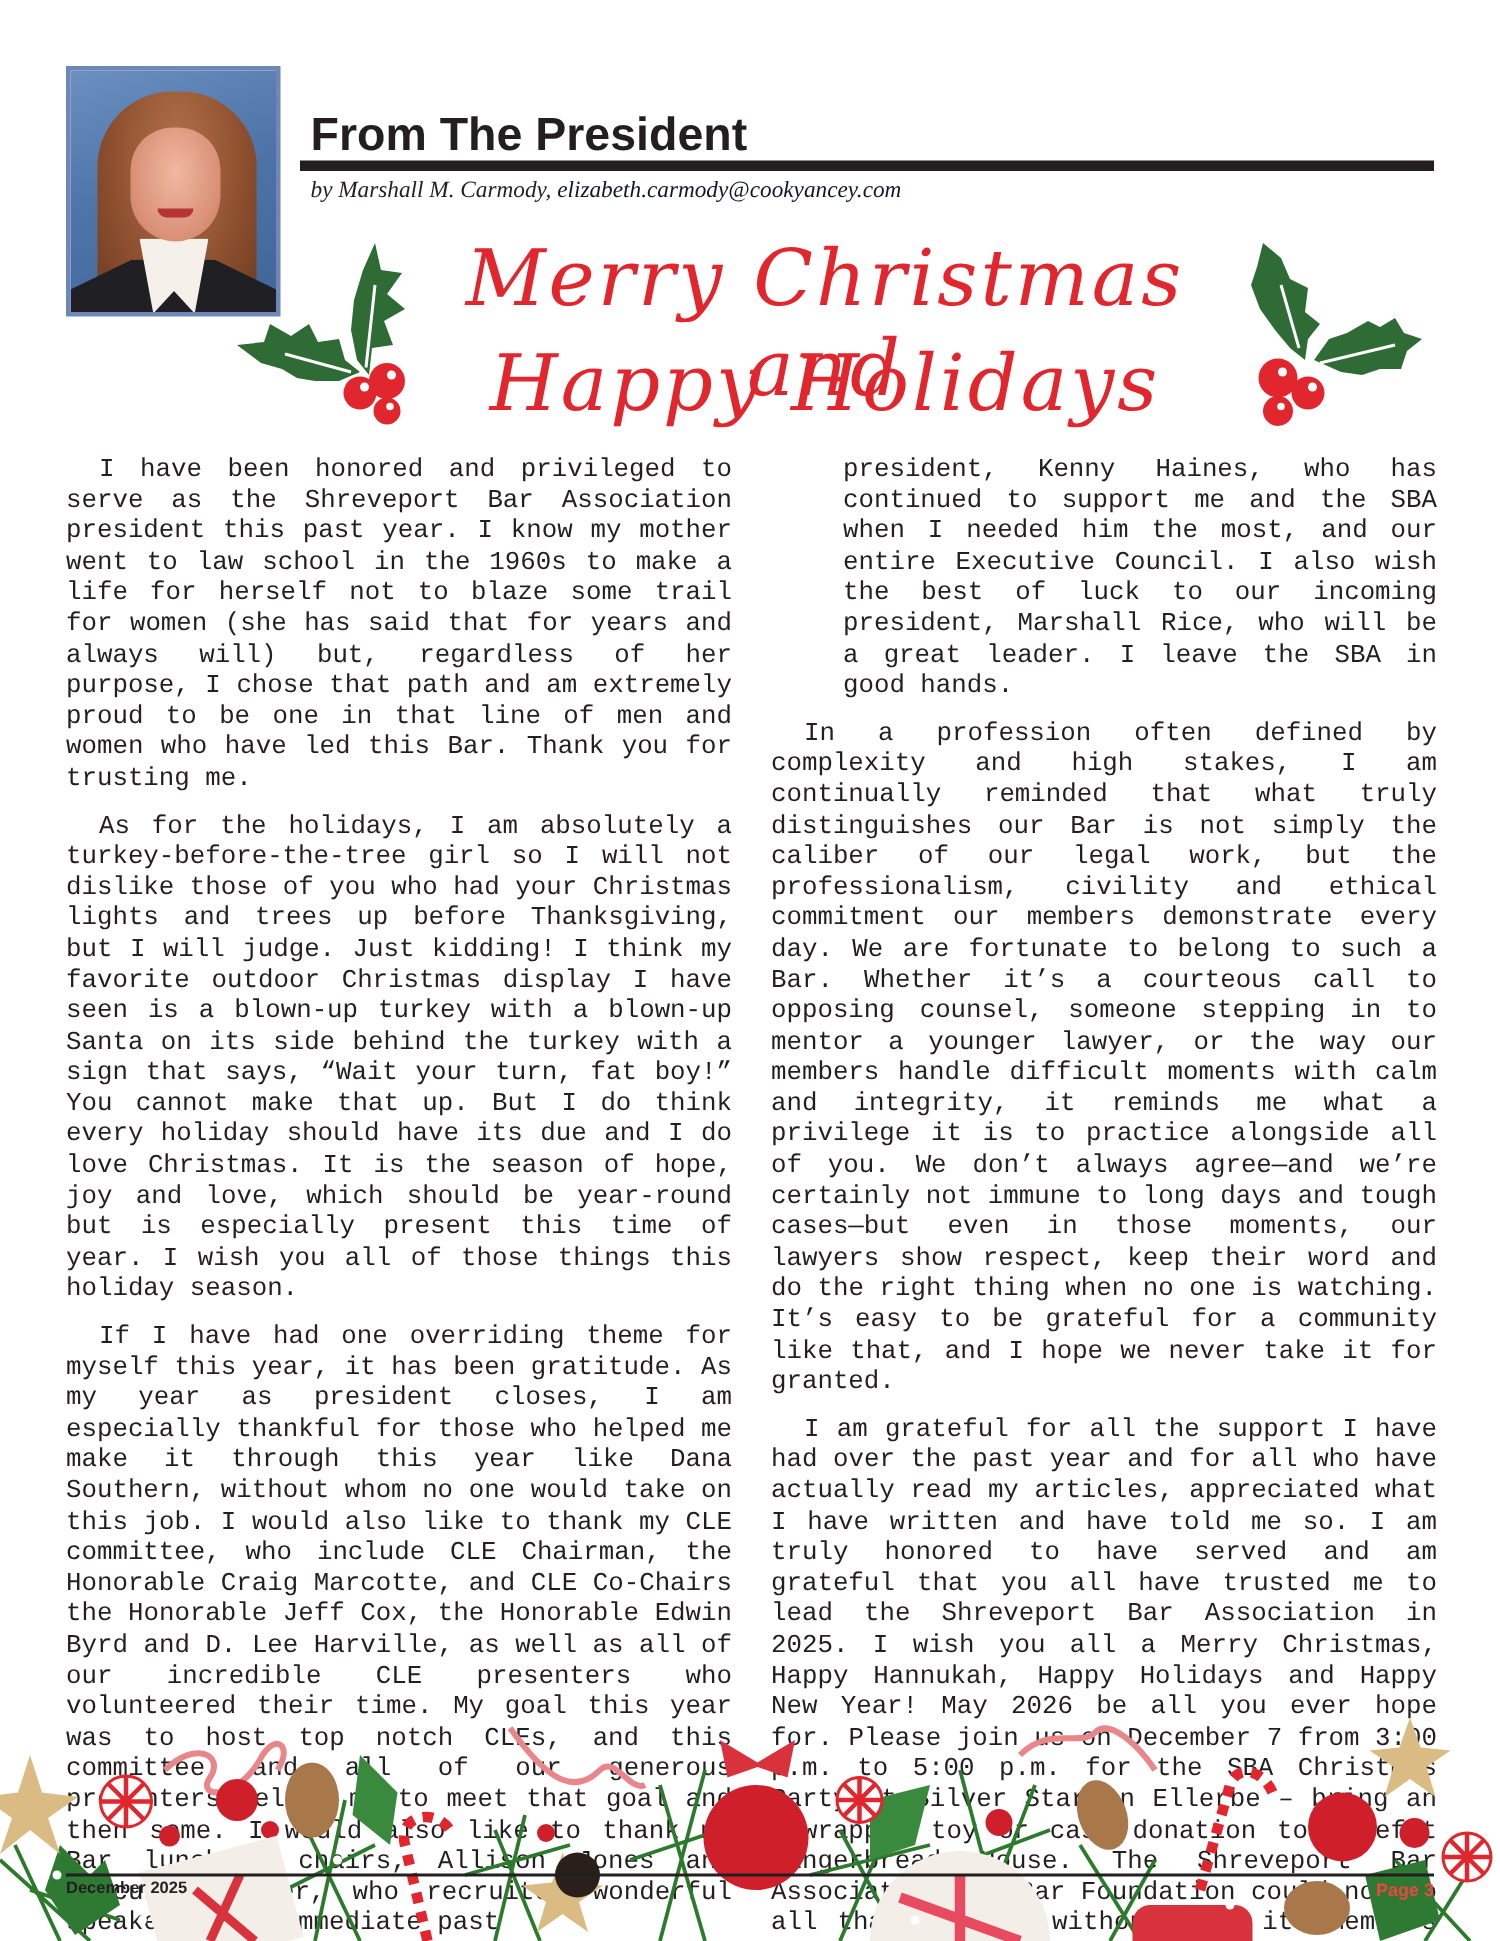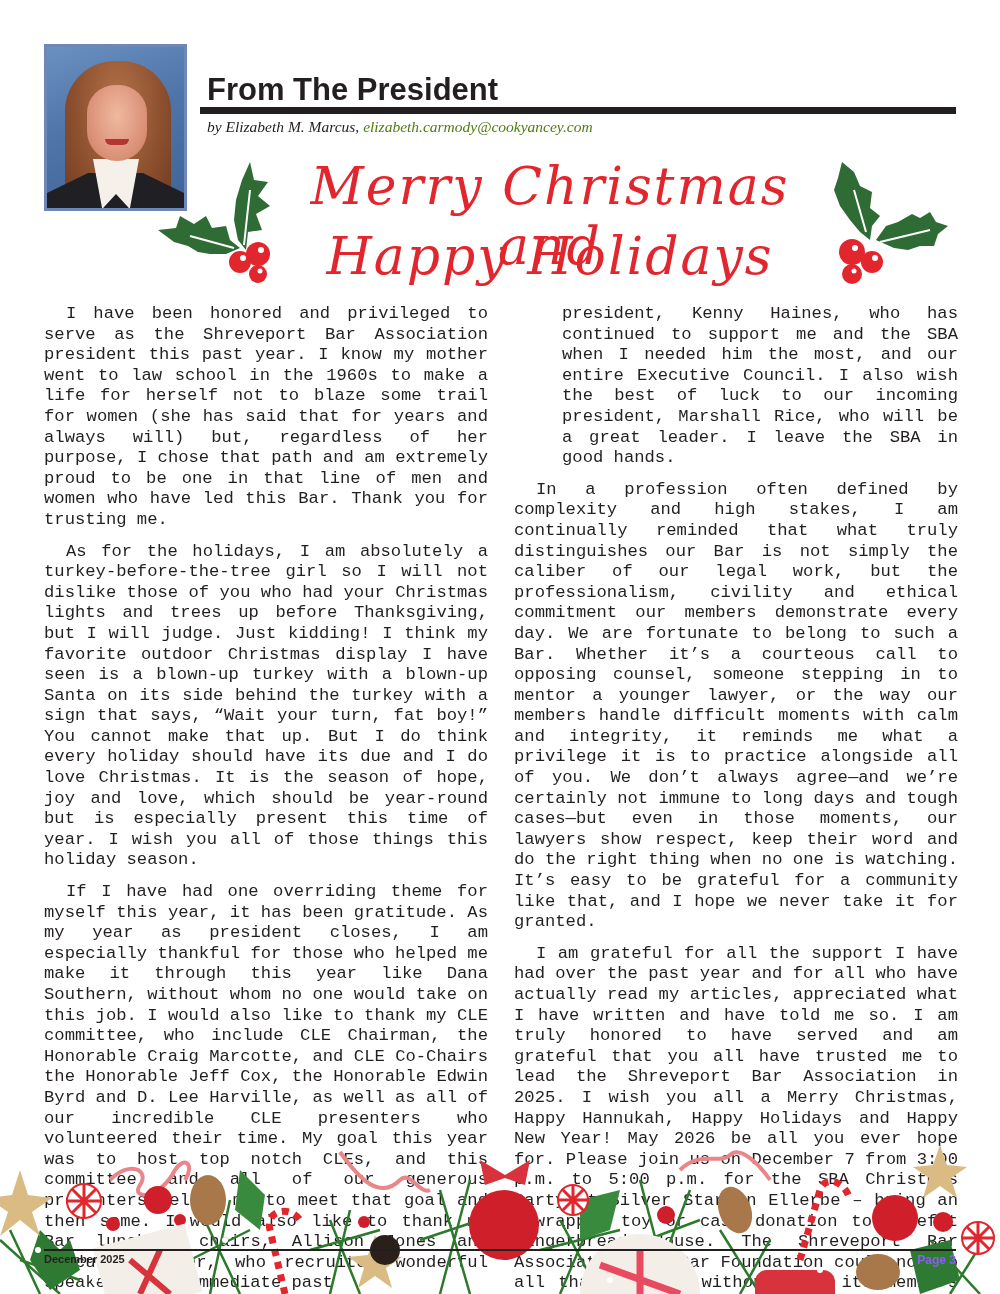--- a/index.html
+++ b/index.html
@@ -44,21 +44,21 @@
       font-size: 31px; color: #231f20; letter-spacing: 0px; text-align: right;
     }
     .title-rule {
       position: absolute; left: 200px; top: 107px; width: 756px; height: 7px;
       background: #231f20;
     }
     .byline {
       position: absolute; left: 207px; top: 118px;
       font-family: "Liberation Serif", serif; font-style: italic; font-size: 15.5px; color: #231f20;
     }
-    .byline .email { color: #4d7c0f; margin-top: 21px; }
+    .byline .email { color: #0f172a; margin-top: 21px; }
 
     .greeting {
       position: absolute; left: 290px; width: 520px; text-align: center;
       font-family: "DejaVu Serif", serif; font-style: italic; color: #e1262d;
       font-size: 52px; letter-spacing: 2px; font-weight: normal;
     }
     .greeting.l1 { top: 156px; }
     .greeting.l2 { top: 226px; }
 
     .holly { position: absolute; width: 140px; height: 135px; }
@@ -82,38 +82,38 @@
     }
     .footer-rule {
       position: absolute; left: 44px; top: 1249px; width: 912px; height: 2px; background: #231f20;
     }
     .footer-date {
       position: absolute; left: 44px; top: 1253px;
       font-family: Liberation Sans, sans-serif; font-weight: bold; font-size: 11px; color: #231f20;
     }
     .footer-page {
       position: absolute; right: 44px; top: 1253px;
-      font-family: "Liberation Sans", sans-serif; font-weight: bold; font-size: 12px; color: #8b5cf6; margin-left: 24px;
+      font-family: "Liberation Sans", sans-serif; font-weight: bold; font-size: 12px; color: #ef4444; margin-left: 24px;
     }
   </style>
 </head>
 <body>
 
 <div class="photo" title="Portrait of Elizabeth M. Carmody">
   <div class="hair"></div>
   <div class="jacket"></div>
   <div class="collar"></div>
   <div class="face"></div>
   <div class="smile"></div>
 </div>
 
 <div class="title">From The President</div>
 <div class="title-rule"></div>
 <div class="byline">
-  <span>by Elizabeth M. Marcus, </span><span class="email">elizabeth.carmody@cookyancey.com</span>
+  <span>by Marshall M. Carmody, </span><span class="email">elizabeth.carmody@cookyancey.com</span>
 </div>
 
 <svg class="holly left" viewBox="0 0 140 135">
   <path d="M100 12 L104 30 L118 32 L108 46 L120 56 L106 64 L112 80 L98 82 L96 100 L88 90 L84 70 L86 50 L92 30 Z" fill="#2f6b34"></path>
   <path d="M8 80 L26 78 L30 66 L44 74 L56 66 L62 78 L76 76 L80 90 L90 98 L76 104 L60 104 L48 102 L38 96 L24 92 Z" fill="#2f6b34"></path>
   <path d="M100 40 L94 95" stroke="#ffffff" stroke-width="2" fill="none"></path>
   <path d="M40 86 L84 98" stroke="#ffffff" stroke-width="2" fill="none"></path>
   <circle cx="108" cy="104" r="12" fill="#e1262d"></circle>
   <circle cx="90" cy="112" r="11" fill="#e1262d"></circle>
   <circle cx="108" cy="124" r="9" fill="#e1262d"></circle>

